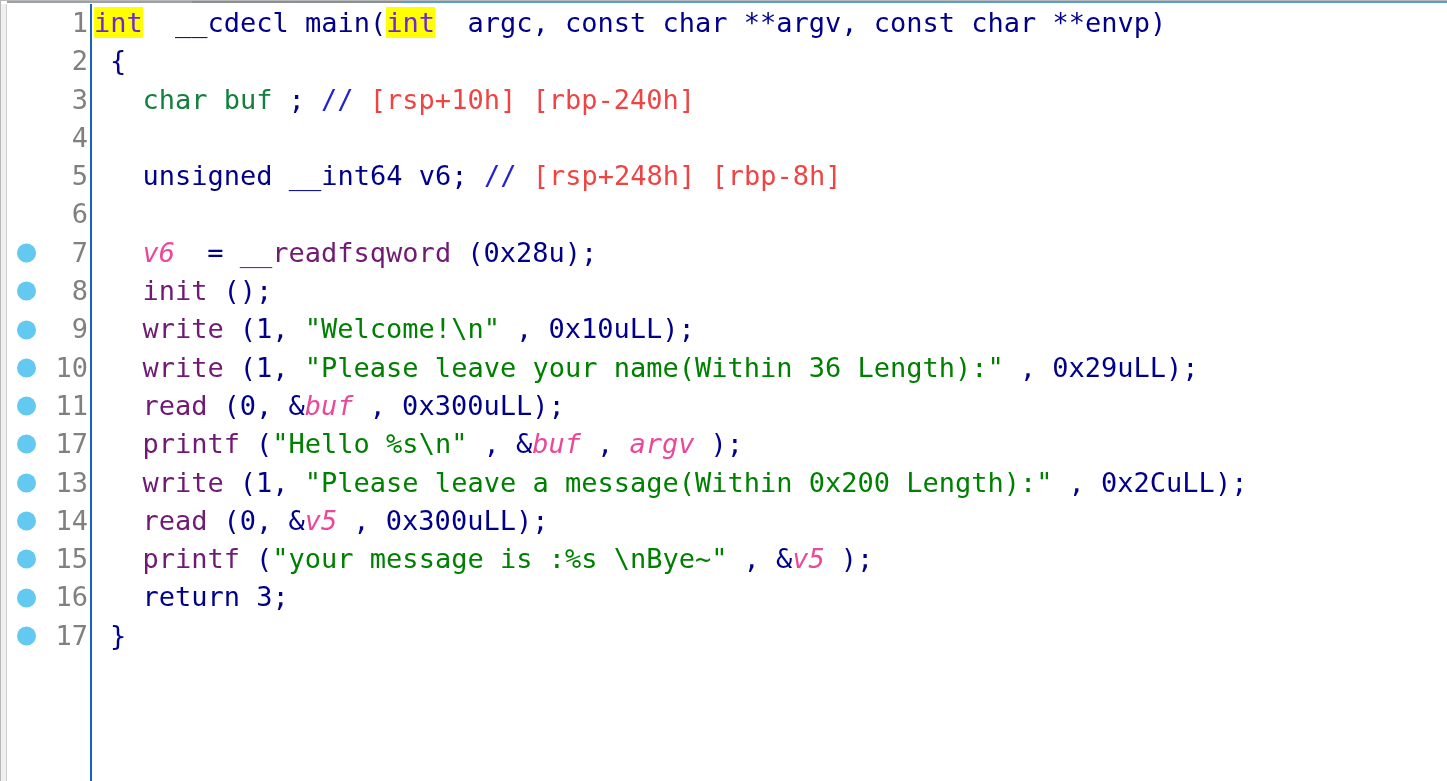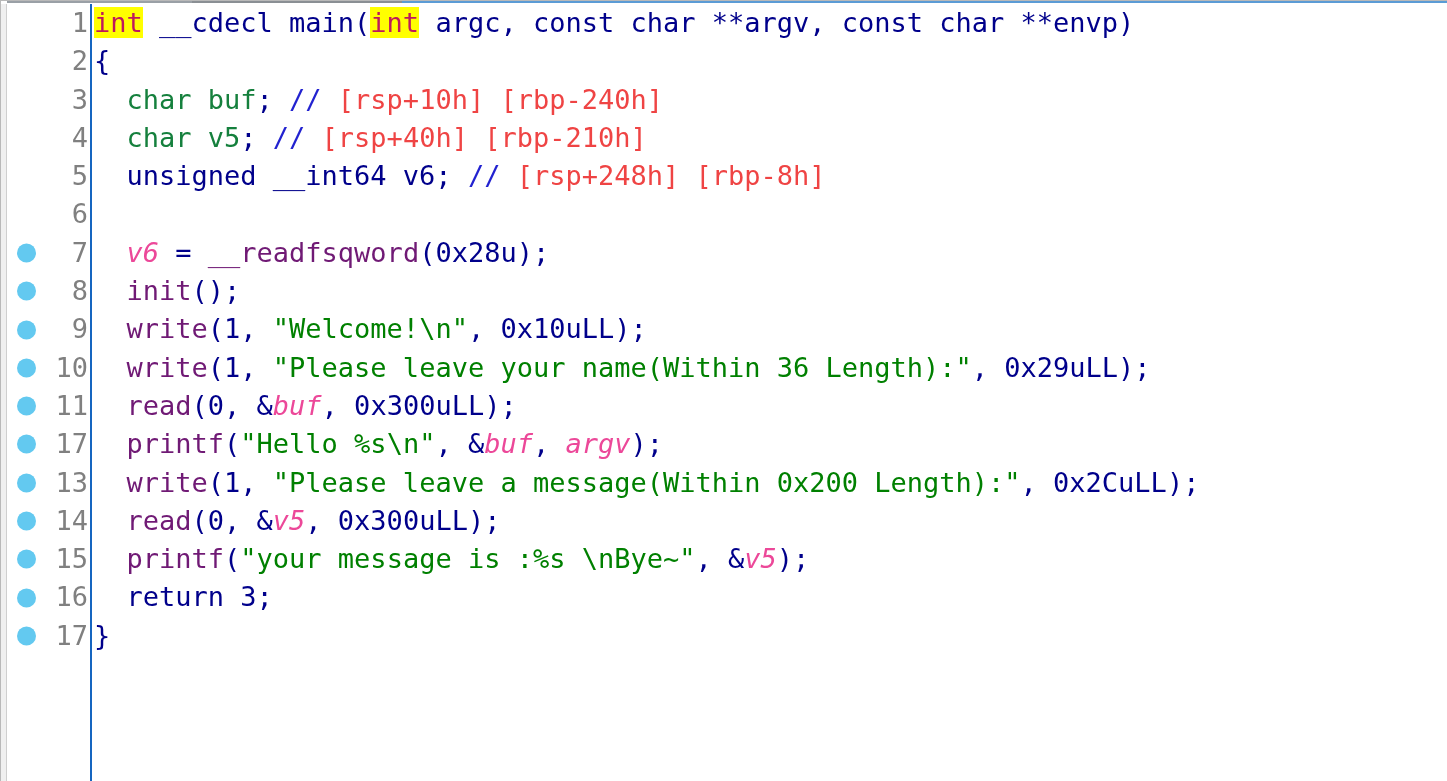--- a/index.html
+++ b/index.html
@@ -107,49 +107,49 @@
 
   .code {
     position: absolute;
     left: 93px;
     top: 0;
     color: #00008b;
     font-size: 27px;
   }
 
   
-  .kw      { color: #00008b; }             
+  .kw      { color: #00008b; margin-left: 16px; }             
   .fn      { color: #701a75; }             
   .var     { color: #ec4899; font-style: italic; }             
   .str     { color: #008000; }             
   .type    { color: #15803d; }             
   .cmt     { color: #ef4444; }             
   .cmtsl   { color: #2222d0; }             
-  .hl      { background: #ffff00; color: #be185d; }  
+  .hl      { background: #ffff00; color: #6d28d9; }  
 </style>
 </head>
 <body>
 
 <div id="viewport">
 
   <div class="left-strip"></div>
 
   <div class="top-hairline">
     <div class="seg-a"></div>
     <div class="seg-b"></div>
     <div class="seg-c"></div>
   </div>
 
   <div class="gutter-rule"></div>
 
   <div class="code-area">
       <div class="line"><span class="bp off"></span><span class="lineno">1</span><span class="code"><span class="hl">int</span><span class="kw"> __cdecl main(</span><span class="hl">int</span><span class="kw"> argc, const char **argv, const char **envp)</span></span></div>
       <div class="line"><span class="bp off"></span><span class="lineno">2</span><span class="code"><span class="kw">{</span></span></div>
       <div class="line"><span class="bp off"></span><span class="lineno">3</span><span class="code"><span class="kw">  </span><span class="type">char buf</span><span class="kw">; </span><span class="cmtsl">//</span><span class="cmt"> [rsp+10h] [rbp-240h]</span></span></div>
-      <div class="line"><span class="bp off"></span><span class="lineno">4</span><span class="code"><span class="kw">  </span><span class="type">char v5</span><span class="kw">; </span><span class="cmtsl">//</span><span class="cmt"> [rsp+40h] [rbp-210h]</span></span></div>
+      <div class="line"><span class="bp off"></span><span class="lineno">4</span></div>
       <div class="line"><span class="bp off"></span><span class="lineno">5</span><span class="code"><span class="kw">  unsigned __int64 v6; </span><span class="cmtsl">//</span><span class="cmt"> [rsp+248h] [rbp-8h]</span></span></div>
       <div class="line"><span class="bp off"></span><span class="lineno">6</span><span class="code"></span></div>
       <div class="line"><span class="bp"></span><span class="lineno">7</span><span class="code"><span class="kw">  </span><span class="var">v6</span><span class="kw"> = </span><span class="fn">__readfsqword</span><span class="kw">(0x28u);</span></span></div>
       <div class="line"><span class="bp"></span><span class="lineno">8</span><span class="code"><span class="kw">  </span><span class="fn">init</span><span class="kw">();</span></span></div>
       <div class="line"><span class="bp"></span><span class="lineno">9</span><span class="code"><span class="kw">  </span><span class="fn">write</span><span class="kw">(1, </span><span class="str">"Welcome!\n"</span><span class="kw">, 0x10uLL);</span></span></div>
       <div class="line"><span class="bp"></span><span class="lineno">10</span><span class="code"><span class="kw">  </span><span class="fn">write</span><span class="kw">(1, </span><span class="str">"Please leave your name(Within 36 Length):"</span><span class="kw">, 0x29uLL);</span></span></div>
       <div class="line"><span class="bp"></span><span class="lineno">11</span><span class="code"><span class="kw">  </span><span class="fn">read</span><span class="kw">(0, &amp;</span><span class="var">buf</span><span class="kw">, 0x300uLL);</span></span></div>
       <div class="line"><span class="bp"></span><span class="lineno">17</span><span class="code"><span class="kw">  </span><span class="fn">printf</span><span class="kw">(</span><span class="str">"Hello %s\n"</span><span class="kw">, &amp;</span><span class="var">buf</span><span class="kw">, </span><span class="var">argv</span><span class="kw">);</span></span></div>
       <div class="line"><span class="bp"></span><span class="lineno">13</span><span class="code"><span class="kw">  </span><span class="fn">write</span><span class="kw">(1, </span><span class="str">"Please leave a message(Within 0x200 Length):"</span><span class="kw">, 0x2CuLL);</span></span></div>
       <div class="line"><span class="bp"></span><span class="lineno">14</span><span class="code"><span class="kw">  </span><span class="fn">read</span><span class="kw">(0, &amp;</span><span class="var">v5</span><span class="kw">, 0x300uLL);</span></span></div>

